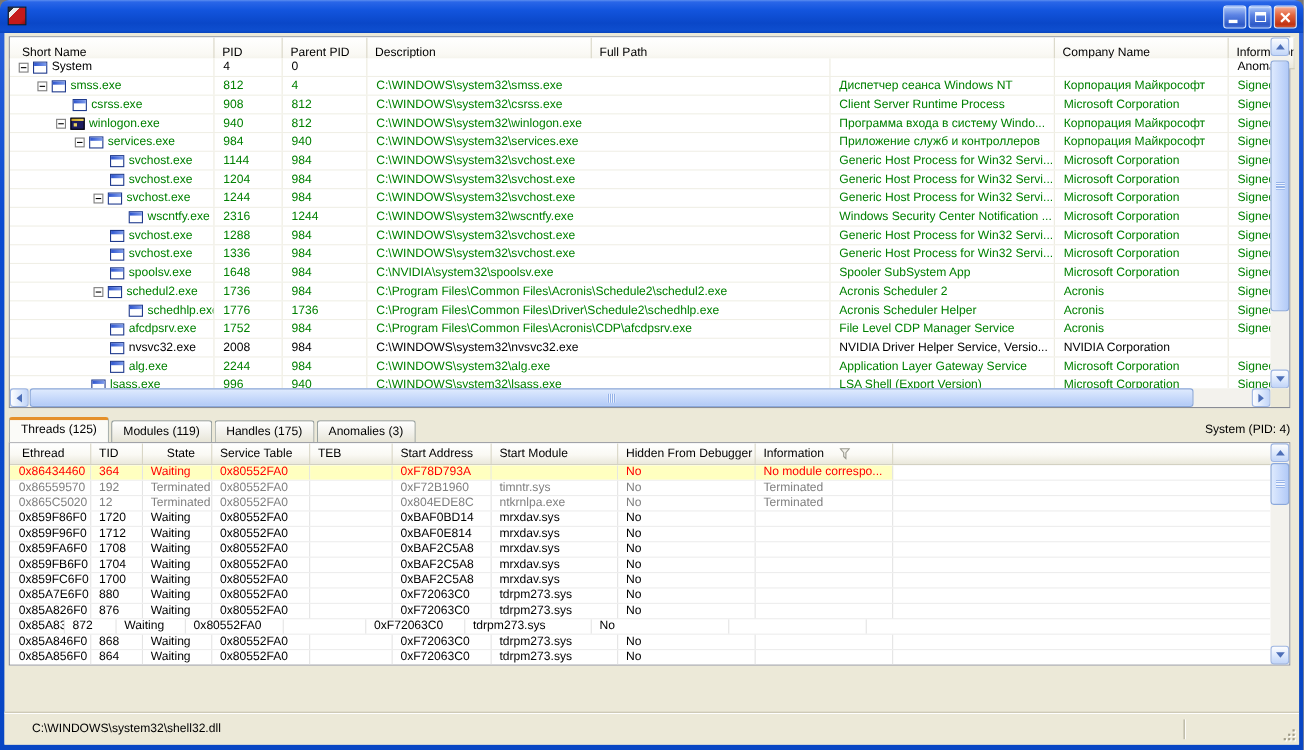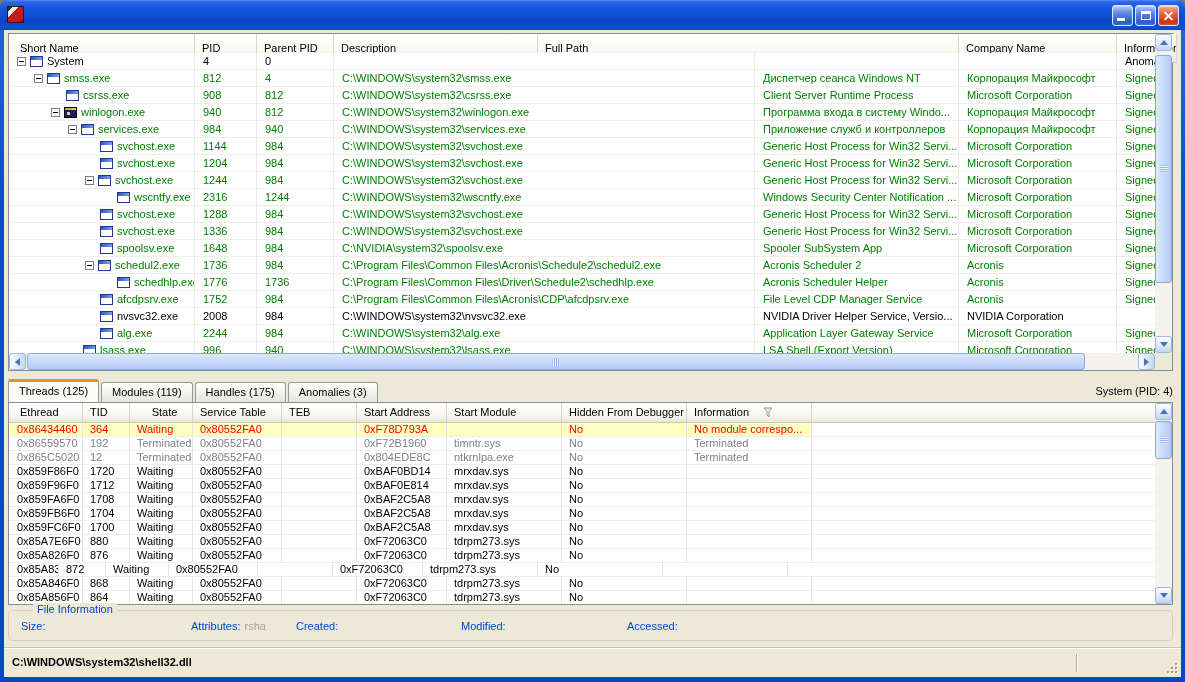--- a/index.html
+++ b/index.html
@@ -91,21 +91,21 @@
   .tab.active{height:23px;line-height:19px;border-top:3px solid #E5902A;background:#FBFBF8;position:relative;z-index:2;}
   .proc-label{position:absolute;right:8px;top:355px;color:#000;}
   
   .fileinfo{position:absolute;left:4px;top:580px;width:1165px;height:31px;border:1px solid #D5D2BE;border-radius:4px;}
   .fileinfo .gtitle{position:absolute;left:24px;top:-8px;background:#ECE9D8;padding:0 4px;color:#0046D5;}
   .fi-item{position:absolute;top:9px;color:#0046D5;white-space:nowrap;}
   .fi-val{color:#A8A69C;margin-left:4px;}
   
   .statusbar{position:absolute;left:0;right:0;top:617px;height:30px;background:#ECE9D8;
     border-top:1px solid #C6C3AE;box-shadow:inset 0 1px 0 #FFFFFF;}
-  .sb-path{position:absolute;left:8px;top:8px;color:#000;font-weight:bold;}
+  .sb-path{position:absolute;left:25px;top:8px;color:#000;}
   .sb-div{position:absolute;left:1072px;top:6px;height:18px;width:2px;border-left:1px solid #ACA893;border-right:1px solid #FFFFFF;}
   .sb-total{position:absolute;left:1082px;top:8px;color:#000;margin-top:32px;}
   .grip{position:absolute;right:2px;bottom:2px;width:13px;height:13px;}
   .grip::after{content:'';position:absolute;left:0;top:0;width:2px;height:2px;
     box-shadow:9px 1px 0 #9F9B87,10px 2px 0 #fff,5px 5px 0 #9F9B87,6px 6px 0 #fff,9px 5px 0 #9F9B87,10px 6px 0 #fff,
       1px 9px 0 #9F9B87,2px 10px 0 #fff,5px 9px 0 #9F9B87,6px 10px 0 #fff,9px 9px 0 #9F9B87,10px 10px 0 #fff;}
 </style>
 </head>
 <body>
 
@@ -619,28 +619,20 @@
         <div class="sbtn up">
             <span class="tri u"></span>
           </div>
         <div class="thumb" style="top:18px;height:38px;"></div>
         <div class="sbtn down">
             <span class="tri d"></span>
           </div>
       </div>
     </div>
 
-    <div class="fileinfo">
-      <span class="gtitle">File Information</span>
-      <span class="fi-item" style="left:12px;">Size:</span>
-      <span class="fi-item" style="left:182px;"><span>Attributes:</span><span class="fi-val">rsha</span></span>
-      <span class="fi-item" style="left:287px;">Created:</span>
-      <span class="fi-item" style="left:452px;">Modified:</span>
-      <span class="fi-item" style="left:618px;">Accessed:</span>
-    </div>
 
     <div class="statusbar">
       <span class="sb-path">C:\WINDOWS\system32\shell32.dll</span>
       <span class="sb-div"></span>
       <span class="sb-total">Total: 25</span>
       <span class="grip"></span>
     </div>
 
   </div>
 </div>

